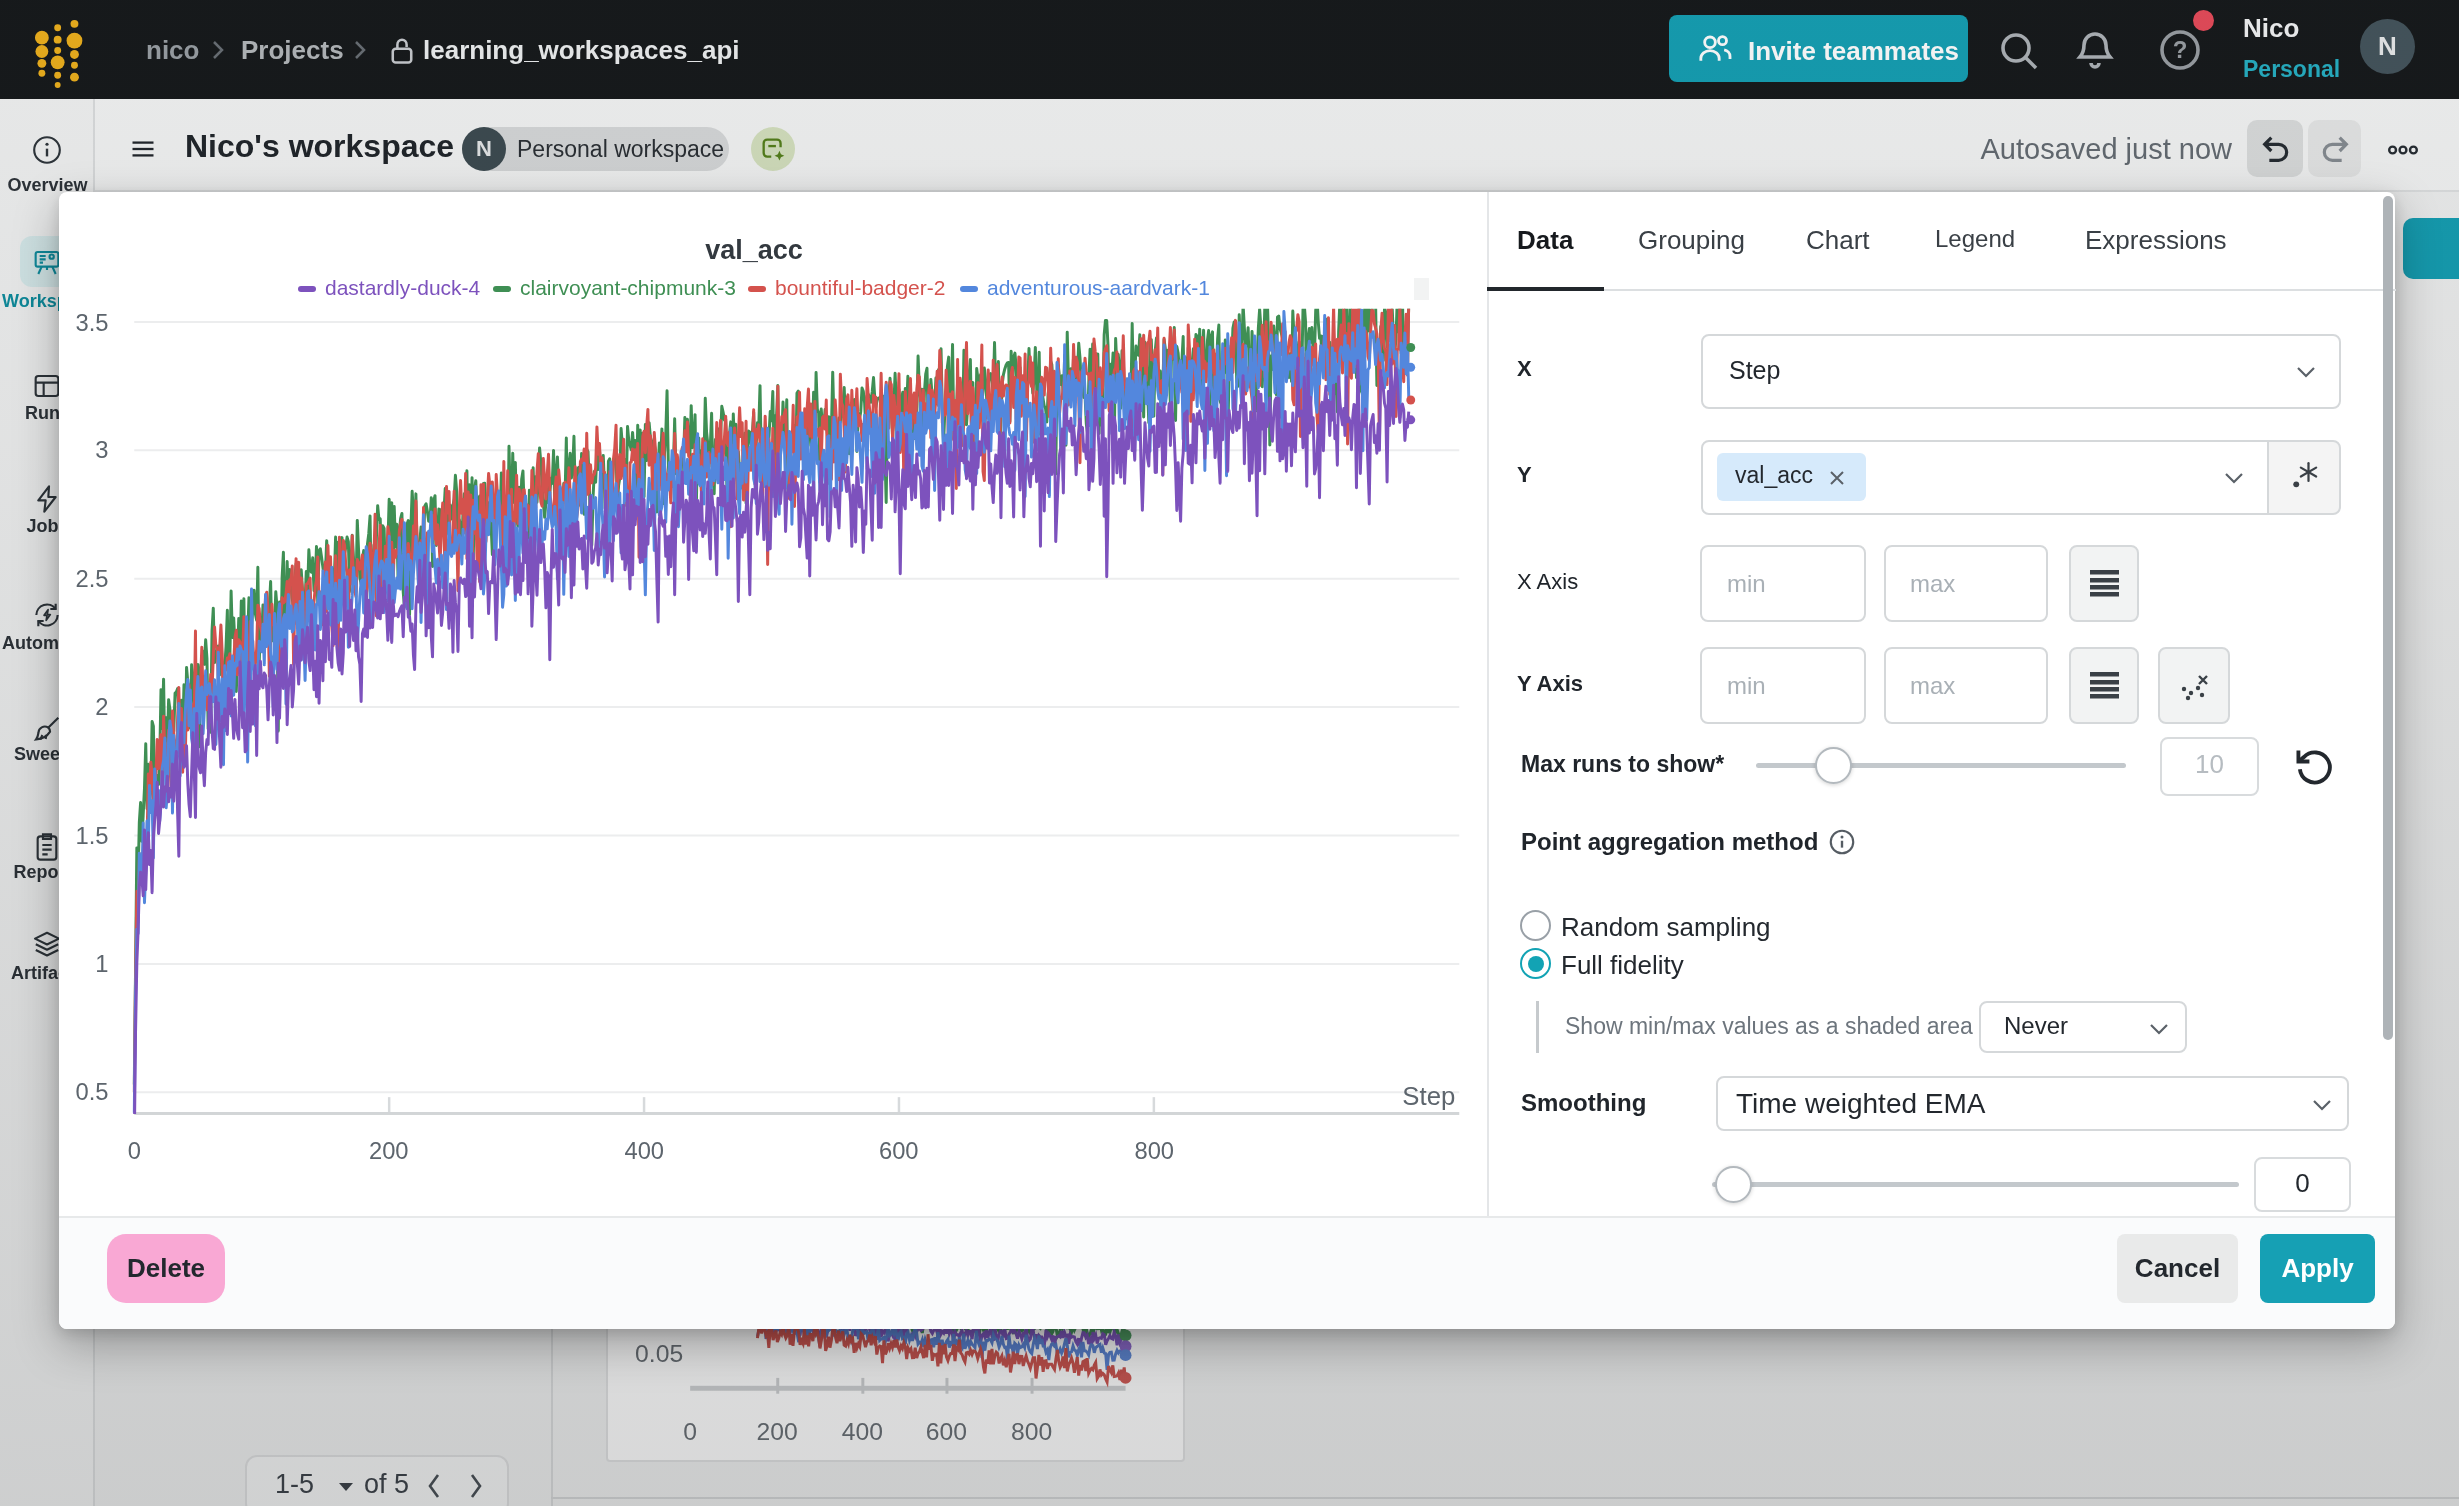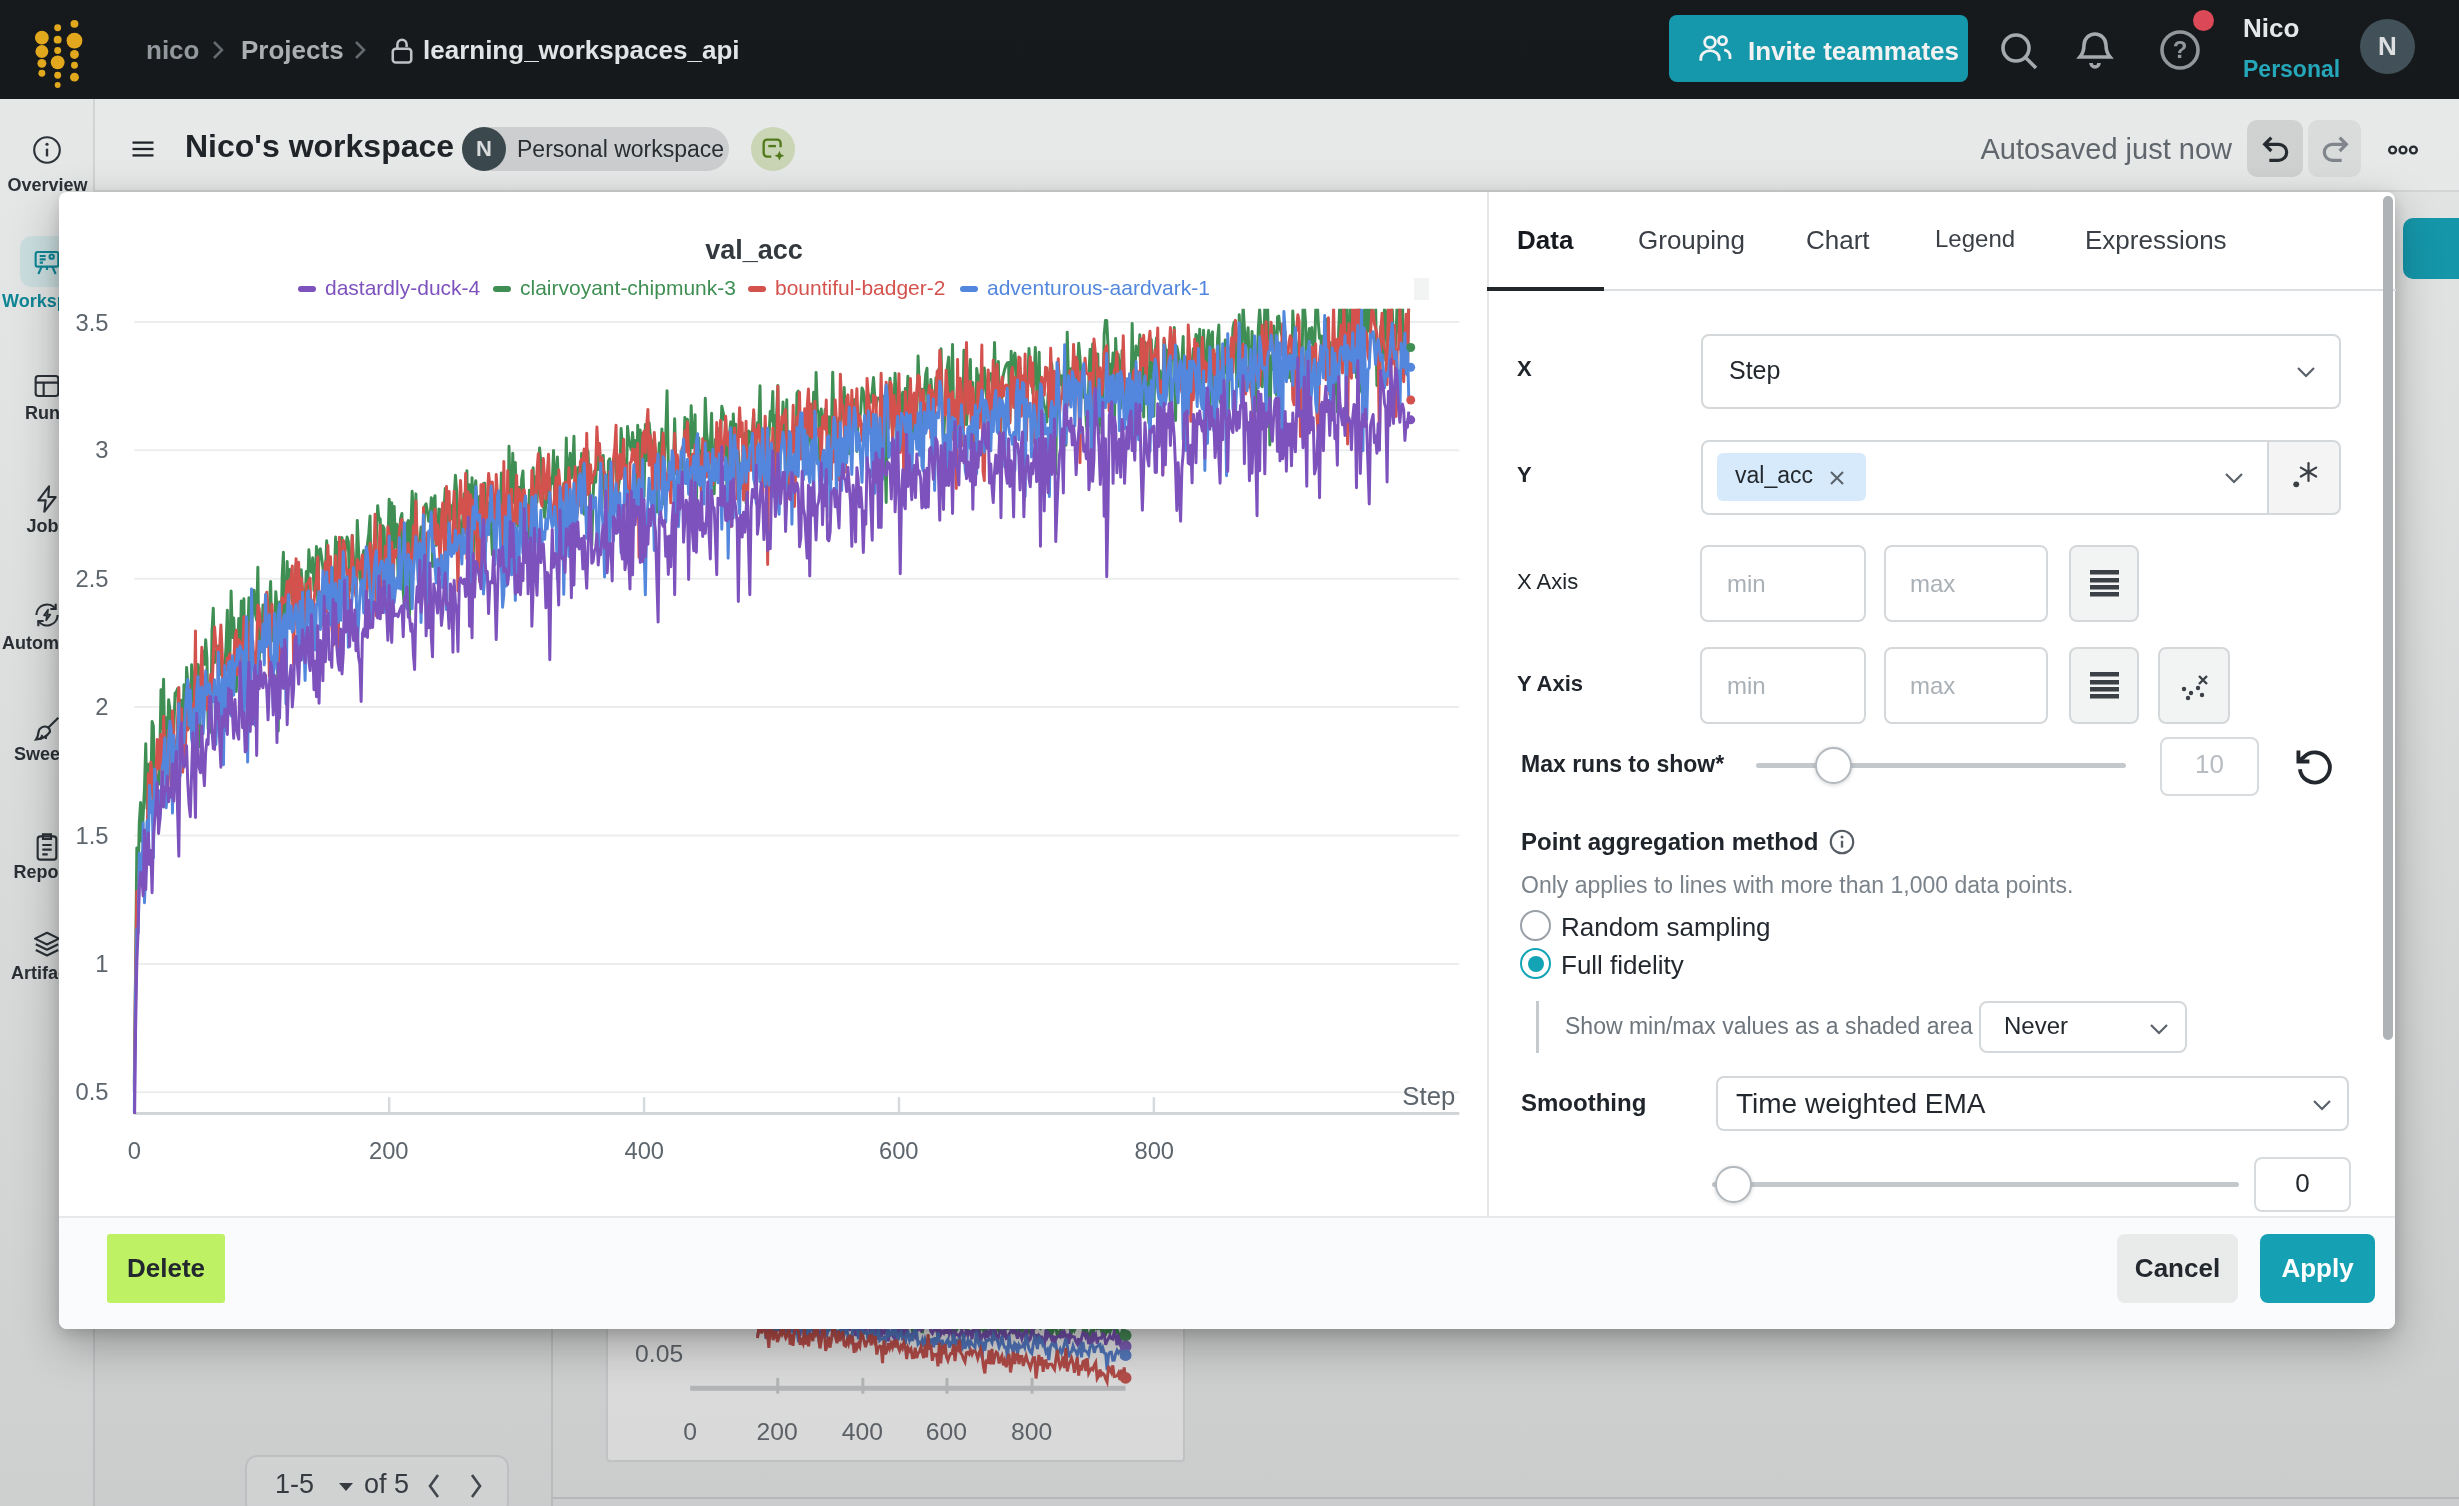--- a/index.html
+++ b/index.html
@@ -389,21 +389,20 @@
     <path d="M3.5 3 v6 h6" fill="none" stroke="#23282e" stroke-width="2.1"></path>
     <path d="M4.3 13.2 a8.2 8.2 0 1 0 2.2 -6.6 L3.5 9" fill="none" stroke="#23282e" stroke-width="2.1"></path>
   </svg>
 
   <div class="abs" style="left:1462px;top:636px;font-size:24px;font-weight:700;color:#20252b;">Point aggregation method</div>
   <svg class="abs" style="left:1768px;top:635px;" width="30" height="30" viewBox="0 0 24 24">
     <circle cx="12" cy="12" r="9" fill="none" stroke="#555c63" stroke-width="1.7"></circle>
     <path d="M12 11 V16.5" stroke="#555c63" stroke-width="1.9"></path>
       <circle cx="12" cy="7.9" r="1.2" fill="#555c63"></circle>
   </svg>
-  <div class="abs" style="left:1462px;top:680px;font-size:23px;color:#7a828a;">Only applies to lines with more than 1,000 data points.</div>
 
   <div class="abs" style="left:1461px;top:718px;width:31px;height:31px;border-radius:50%;border:2.5px solid #99a0a7;background:#fff;"></div>
   <div class="abs" style="left:1502px;top:720px;font-size:26px;color:#23282e;">Random sampling</div>
   <div class="abs" style="left:1461px;top:756px;width:31px;height:31px;border-radius:50%;border:2.5px solid #12a3b4;background:#fff;"></div>
   <div class="abs" style="left:1469px;top:764px;width:16px;height:16px;border-radius:50%;background:#12a3b4;"></div>
   <div class="abs" style="left:1502px;top:758px;font-size:26px;color:#23282e;">Full fidelity</div>
 
   <div class="abs" style="left:1477px;top:809px;width:3px;height:52px;background:#c6cacd;"></div>
   <div class="abs" style="left:1506px;top:821px;font-size:23px;color:#6d757d;">Show min/max values as a shaded area</div>
   <div class="abs" style="left:1920px;top:809px;width:208px;height:52px;border:2px solid #d5d8da;border-radius:8px;"></div>
@@ -420,17 +419,17 @@
     </svg>
 
   <div class="abs" style="left:1653px;top:990px;width:527px;height:5px;border-radius:3px;background:#c3c8cc;"></div>
   <div class="abs" style="left:1656px;top:974px;width:37px;height:37px;border-radius:50%;background:#fff;border:2px solid #b3b9be;box-shadow:0 1px 4px rgba(0,0,0,0.18);"></div>
   <div class="abs" style="left:2195px;top:965px;width:97px;height:55px;border:2px solid #d8dbdd;border-radius:8px;"></div>
   <div class="abs" style="left:2195px;top:976px;width:97px;text-align:center;font-size:26px;color:#23282e;">0</div>
 
   <div class="abs" style="left:2324px;top:4px;width:10px;height:844px;border-radius:5px;background:#aeb3b7;"></div>
 
   <div class="abs" style="left:0;top:1024px;width:2336px;height:113px;background:#fafbfc;border-top:2px solid #e7e9ea;border-radius:0 0 8px 8px;"></div>
-  <div class="abs" style="left:48px;top:1042px;width:118px;height:69px;background:#bef264;border-radius:3px;text-align:center;font-size:26px;font-weight:700;color:#23282e;line-height:69px;">Delete</div>
+  <div class="abs" style="left:48px;top:1042px;width:118px;height:69px;background:#f9a8d4;border-radius:19px;text-align:center;font-size:26px;font-weight:700;color:#23282e;line-height:69px;">Delete</div>
   <div class="abs" style="left:2058px;top:1042px;width:121px;height:69px;background:#e9eaea;border-radius:8px;text-align:center;font-size:26px;font-weight:700;color:#23282e;line-height:69px;">Cancel</div>
   <div class="abs" style="left:2201px;top:1042px;width:115px;height:69px;background:#16a0b4;border-radius:8px;text-align:center;font-size:26px;font-weight:700;color:#ffffff;line-height:69px;">Apply</div>
 </div>
 
 
 </body></html>

